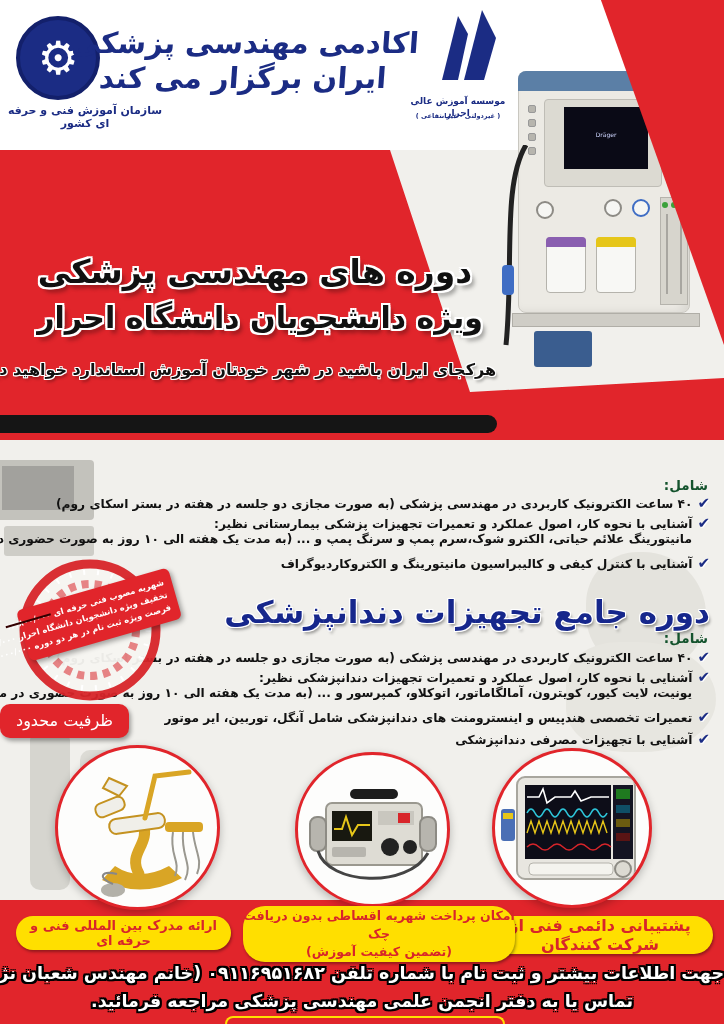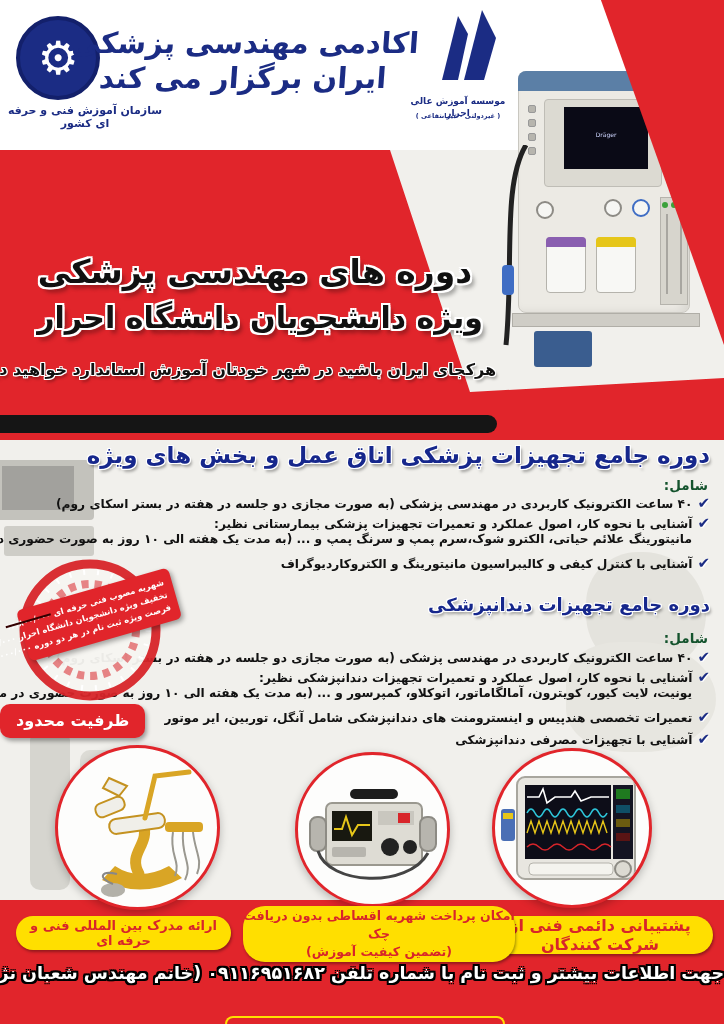--- a/index.html
+++ b/index.html
@@ -61,21 +61,21 @@
   .sec-heading{color:#16278c;font-weight:bold;}
   .includes{font-size:13.5px;color:#14532d;}
   .bullet{font-size:12.2px;color:#111;}
   .check{color:#1b2c84;font-size:15px;font-weight:bold;text-shadow:1px 1px 0 #fff;}
   
   .stamp{left:8px;top:550px;width:168px;height:158px;}
   .ribbon{left:12px;top:38px;width:158px;background:#e1252b;border-radius:6px;
      padding:7px 8px;transform:rotate(-16deg);box-shadow:2px 3px 5px rgba(0,0,0,.35);}
   .ribbon-row{color:#fff;font-size:8.3px;font-weight:bold;white-space:nowrap;line-height:1.55;}
   .strike{text-decoration:line-through;text-decoration-color:#300;text-decoration-thickness:2px;}
-  .capacity{left:0px;top:704px;background:#e1252b;color:#fff;font-weight:bold;font-size:16px;
+  .capacity{left:0px;top:704px;background:#e1252b;color:#fff;font-weight:normal;font-size:16px;
      padding:7px 16px 8px 16px;border-radius:10px;box-shadow:2px 3px 4px rgba(0,0,0,.35);}
   
   .pic-circle{border-radius:50%;background:#fdfdfc;border:3px solid #e1252b;overflow:hidden;
      box-shadow:0 3px 8px rgba(0,0,0,.25);}
   
   .bottom-band{left:0;top:900px;width:724px;height:124px;background:#e1252b;}
   .ybadge{background:#ffdf00;border-radius:22px;color:#d8252a;font-weight:bold;text-align:center;
      display:flex;flex-direction:column;justify-content:center;box-shadow:1px 2px 3px rgba(0,0,0,.35);}
   .contact{width:724px;text-align:center;color:#fff;font-weight:bold;font-size:17.5px;}
   .bottom-strip{left:225px;top:1016px;width:280px;height:10px;background:#e1252b;
@@ -160,38 +160,37 @@
   </div>
   <div class="abs ghost" style="left:556px;top:552px;width:168px;height:215px;">
     <div class="abs" style="left:30px;top:0;width:120px;height:120px;background:#d6d4cc;border-radius:45% 55% 50% 50%;"></div>
     <div class="abs" style="left:10px;top:90px;width:150px;height:110px;background:#dcdad2;border-radius:40% 60% 55% 45%;"></div>
   </div>
   <div class="abs ghost" style="left:20px;top:730px;width:120px;height:170px;opacity:.3;">
     <div class="abs" style="left:10px;top:0;width:40px;height:160px;background:#9b998f;border-radius:10px;"></div>
     <div class="abs" style="left:60px;top:20px;width:46px;height:140px;background:#aeaca2;border-radius:10px;"></div>
   </div>
 
-  <div class="abs sec-heading ow-thin nw" style="right:14px;top:442px;font-size:23px;">دوره جامع تجهیزات پزشکی اتاق عمل و بخش های ویژه</div>
   <div class="abs includes b nw" style="right:16px;top:477px;">شامل:</div>
 
   <div class="abs nw" style="right:14px;top:493px;">
     <span class="check">✔</span>
     <span class="bullet b">۴۰ ساعت الکترونیک کاربردی در مهندسی پزشکی (به صورت مجازی دو جلسه در هفته در بستر اسکای روم)</span>
   </div>
   <div class="abs nw" style="right:14px;top:513px;">
     <span class="check">✔</span>
     <span class="bullet b">آشنایی با نحوه کار، اصول عملکرد و تعمیرات تجهیزات پزشکی بیمارستانی نظیر:</span>
   </div>
   <div class="abs bullet b nw" style="right:32px;top:532px;">مانیتورینگ علائم حیاتی، الکترو شوک،سرم پمپ و سرنگ پمپ و ... (به مدت یک هفته الی ۱۰ روز به صورت حضوری در محل دانشگاه احرار)</div>
   <div class="abs nw" style="right:14px;top:553px;">
     <span class="check">✔</span>
     <span class="bullet b">آشنایی با کنترل کیفی و کالیبراسیون مانیتورینگ و الکتروکاردیوگراف</span>
   </div>
 
-  <div class="abs sec-heading ow-thin nw" style="right:14px;top:594px;font-size:18px;">دوره جامع تجهیزات دندانپزشکی</div>
+  <div class="abs sec-heading ow-thin nw" style="right:14px;top:594px;font-size:31px;">دوره جامع تجهیزات دندانپزشکی</div>
   <div class="abs includes b nw" style="right:16px;top:630px;">شامل:</div>
 
   <div class="abs nw" style="right:14px;top:647px;">
     <span class="check">✔</span>
     <span class="bullet b">۴۰ ساعت الکترونیک کاربردی در مهندسی پزشکی (به صورت مجازی دو جلسه در هفته در بستر اسکای روم)</span>
   </div>
   <div class="abs nw" style="right:14px;top:667px;">
     <span class="check">✔</span>
     <span class="bullet b">آشنایی با نحوه کار، اصول عملکرد و تعمیرات تجهیزات دندانپزشکی نظیر:</span>
   </div>
@@ -294,16 +293,17 @@
   </div>
   <div class="abs ybadge" style="left:16px;top:916px;width:215px;height:34px;font-size:13px;">
     <span>ارائه مدرک بین المللی فنی و حرفه ای</span>
   </div>
 
   <div class="abs contact ob nw" style="top:963px;">
     <span>جهت اطلاعات بیشتر و ثبت نام با شماره تلفن</span>
     <span>۰۹۱۱۶۹۵۱۶۸۲</span>
     <span>(خانم مهندس شعبان نژاد)</span>
   </div>
+  <div class="abs contact ob nw" style="top:991px;">تماس یا به دفتر انجمن علمی مهندسی پزشکی مراجعه فرمائید.</div>
 
   <div class="abs bottom-strip"></div>
 
 </div>
 
 </body></html>

